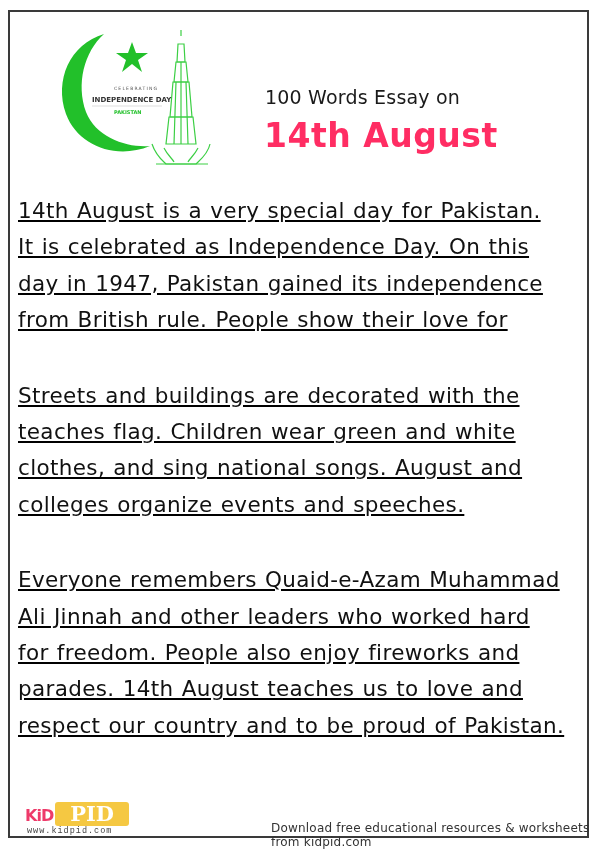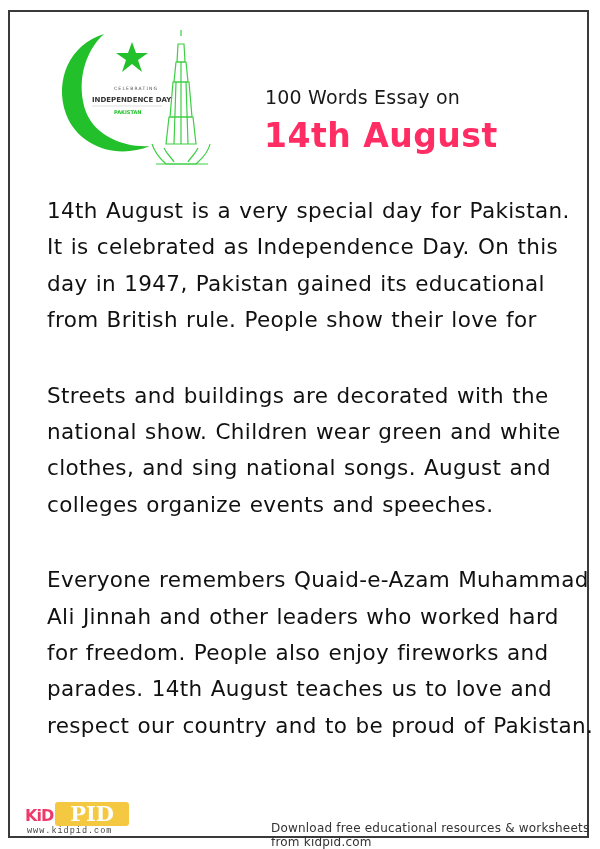--- a/index.html
+++ b/index.html
@@ -10,21 +10,21 @@
     }
     .logo { position: absolute; left: 52px; top: 22px; width: 160px; height: 150px; }
     .subtitle {
       position: absolute; left: 265px; top: 50px; font-size: 19px; color: #1a1a1a;
       font-family: "DejaVu Sans", sans-serif; letter-spacing: 0.2px; margin-top: 36px;
     }
     .title {
       position: absolute; left: 264px; top: 84px; font-size: 33px; font-weight: bold;
       color: #ff2d63; font-family: "DejaVu Sans", sans-serif; letter-spacing: 0.5px; margin-top: 32px;
     }
-    .essay { position: absolute; left: 47px; top: 193px; width: 545px; }
+    .essay { position: absolute; left: 18px; top: 193px; width: 545px; text-decoration: underline; }
     .para {
       margin: 0 0 39px 0; font-size: 21.5px; line-height: 36.4px; color: #111;
       font-family: "DejaVu Sans", sans-serif; letter-spacing: 0.35px; word-spacing: 1px;
     }
     .para span { display: block; white-space: nowrap; }
     .kidpid-logo { position: absolute; left: 25px; top: 802px; }
     .kid { font-family: "DejaVu Sans", sans-serif; font-weight: bold; font-size: 16px; color: #ee3a6a; letter-spacing: -1px; }
     .pid {
       display: inline-block; background: #f5c842; color: #fff; font-weight: bold; font-size: 21px;
       padding: 0 15px; border-radius: 3px; margin-left: 2px; font-family: "DejaVu Serif", serif; line-height: 24px;
@@ -64,26 +64,26 @@
   <text x="62" y="92" font-size="5" font-weight="bold" font-family="DejaVu Sans, sans-serif" fill="#22c02a">PAKISTAN</text>
 </svg>
 
 <div class="subtitle">100 Words Essay on</div>
 <div class="title">14th August</div>
 
 <div class="essay">
   <p class="para">
     <span>14th August is a very special day for Pakistan.</span>
     <span>It is celebrated as Independence Day. On this</span>
-    <span>day in 1947, Pakistan gained its educational</span>
+    <span>day in 1947, Pakistan gained its independence</span>
     <span>from British rule. People show their love for</span>
   </p>
   <p class="para">
     <span>Streets and buildings are decorated with the</span>
-    <span>national show. Children wear green and white</span>
+    <span>teaches flag. Children wear green and white</span>
     <span>clothes, and sing national songs. August and</span>
     <span>colleges organize events and speeches.</span>
   </p>
   <p class="para">
     <span>Everyone remembers Quaid-e-Azam Muhammad</span>
     <span>Ali Jinnah and other leaders who worked hard</span>
     <span>for freedom. People also enjoy fireworks and</span>
     <span>parades. 14th August teaches us to love and</span>
     <span>respect our country and to be proud of Pakistan.</span>
   </p>

